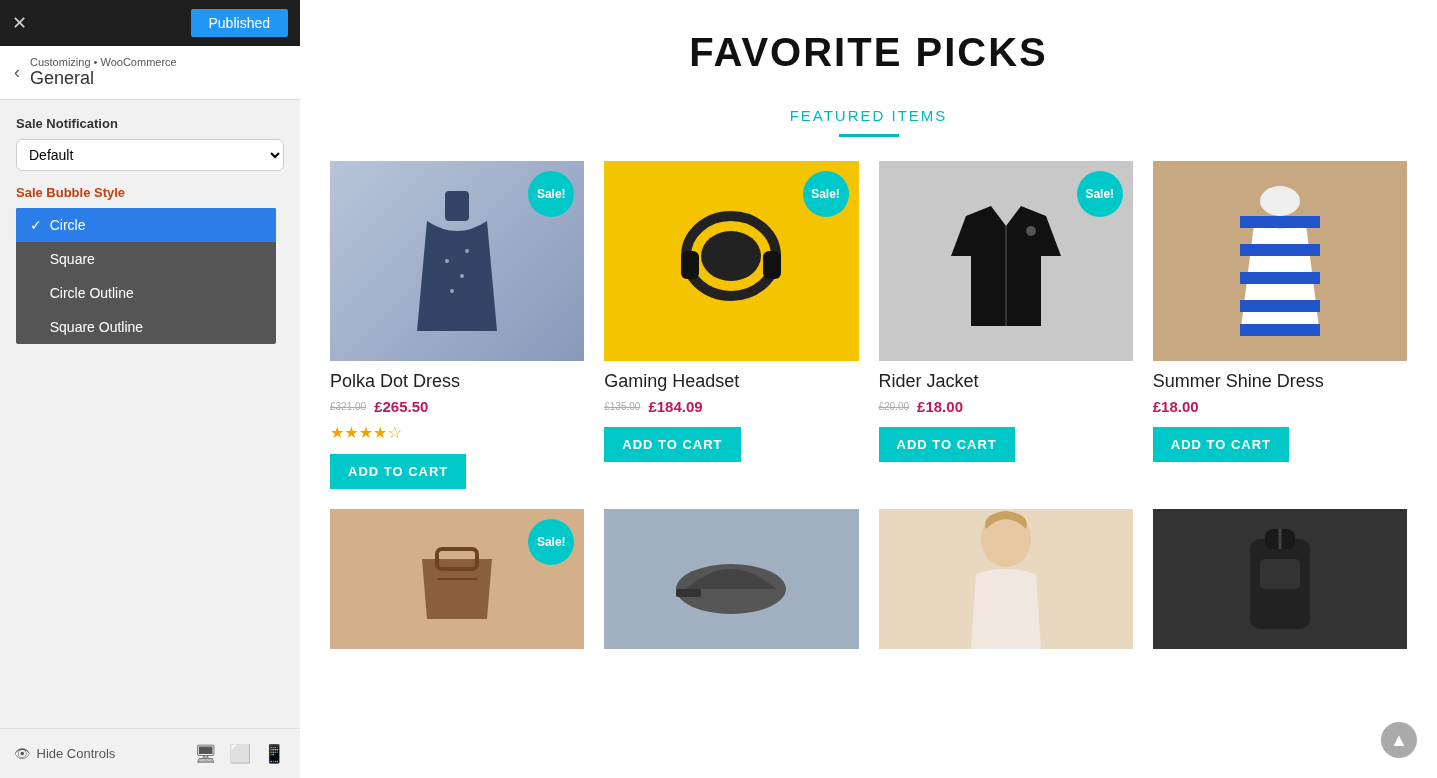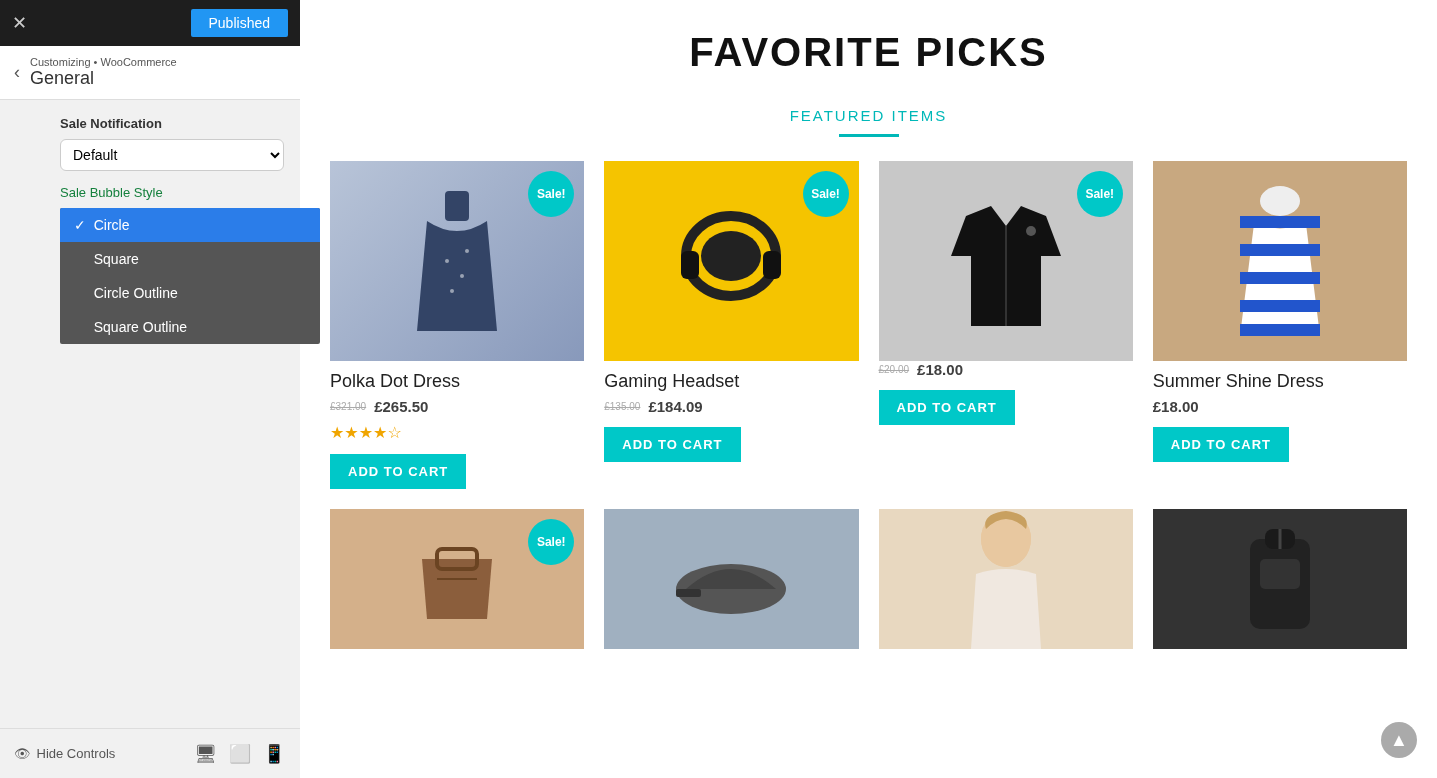--- a/index.html
+++ b/index.html
@@ -53,35 +53,35 @@
       font-size: 18px;
       cursor: pointer;
       color: #555;
       background: none;
       border: none;
     }
     .nav-info { display: flex; flex-direction: column; }
     .nav-breadcrumb { font-size: 11px; color: #555; }
     .nav-title { font-size: 18px; color: #333; font-weight: normal; }
 
-    .panel-content { padding: 16px; flex: 1; margin-left: 44px; }
+    .panel-content { padding: 16px; flex: 1; }
     .section-label { font-size: 13px; font-weight: bold; color: #333; margin-bottom: 8px; }
 
     .select-control {
       width: 100%;
       padding: 6px 8px;
       border: 1px solid #ccc;
       border-radius: 6px;
       font-size: 14px;
       background: #fff;
       margin-bottom: 14px;
       appearance: auto;
     }
 
-    .bubble-style-label { font-size: 13px; font-weight: normal; color: #15803d; margin-bottom: 8px; }
+    .bubble-style-label { font-size: 13px; font-weight: bold; color: #c2410c; margin-bottom: 8px; }
 
     .dropdown-list {
       background: #555;
       border-radius: 2px;
       overflow: hidden;
       width: 260px;
     }
     .dropdown-item {
       padding: 9px 14px;
       font-size: 14px;
@@ -187,21 +187,21 @@
       color: #222;
       margin: 10px 0 6px 0;
     }
     .product-price {
       display: flex;
       align-items: center;
       gap: 8px;
       margin-bottom: 8px;
     }
     .old-price { color: #aaa; text-decoration: line-through; font-size: 10px; }
-    .new-price { color: #404040; font-size: 15px; font-weight: bold; }
+    .new-price { color: #be185d; font-size: 15px; font-weight: bold; }
     .stars { color: #f0a500; font-size: 16px; margin-bottom: 8px; }
     .add-to-cart-btn {
       background: #00c8c8;
       color: #fff;
       border: none;
       padding: 10px 18px;
       font-size: 13px;
       letter-spacing: 1px;
       cursor: pointer;
       text-transform: uppercase;
@@ -344,20 +344,21 @@
 
     <div class="product-card">
       <div class="product-img-wrap img-jacket">
         <div class="sale-badge">Sale!</div>
         <svg width="110" height="130" viewBox="0 0 110 130" fill="none" xmlns="http://www.w3.org/2000/svg" style="margin:auto">
           <path d="M15 20 L0 60 L20 60 L20 130 L90 130 L90 60 L110 60 L95 20 L70 10 L55 30 L40 10 Z" fill="#111"></path>
           <path d="M55 30 L55 130" stroke="#333" stroke-width="2"></path>
           <circle cx="80" cy="35" r="5" fill="#555"></circle>
         </svg>
       </div>
+      <div class="product-name">Rider Jacket</div>
       <div class="product-price">
         <span class="old-price">£20.00</span>
         <span class="new-price">£18.00</span>
       </div>
       <button class="add-to-cart-btn">ADD TO CART</button>
     </div>
 
     <div class="product-card">
       <div class="product-img-wrap img-dress2">
         <svg width="90" height="150" viewBox="0 0 90 150" fill="none" xmlns="http://www.w3.org/2000/svg" style="margin:auto">

